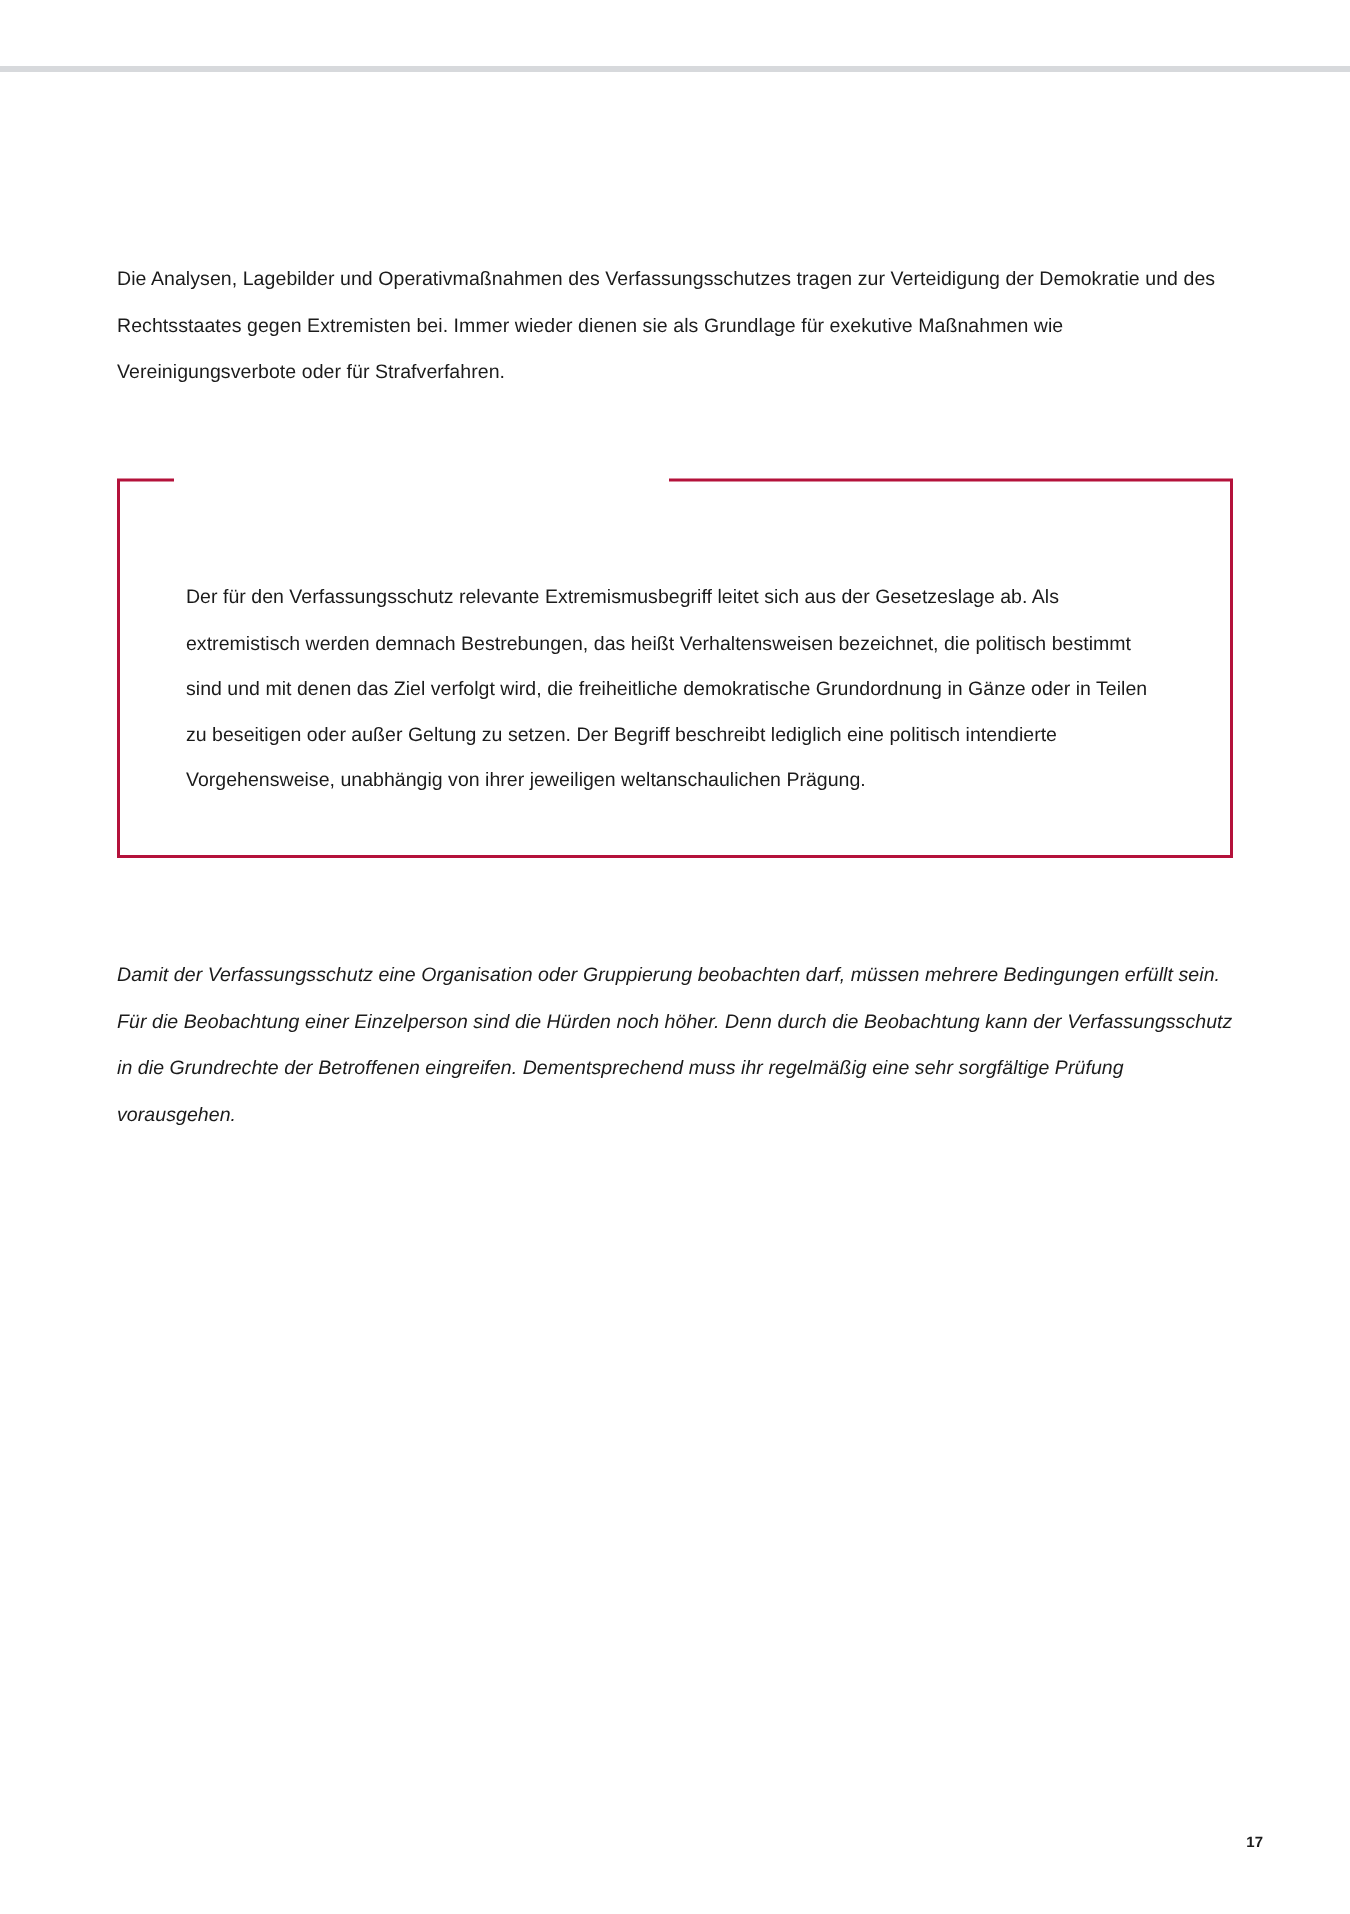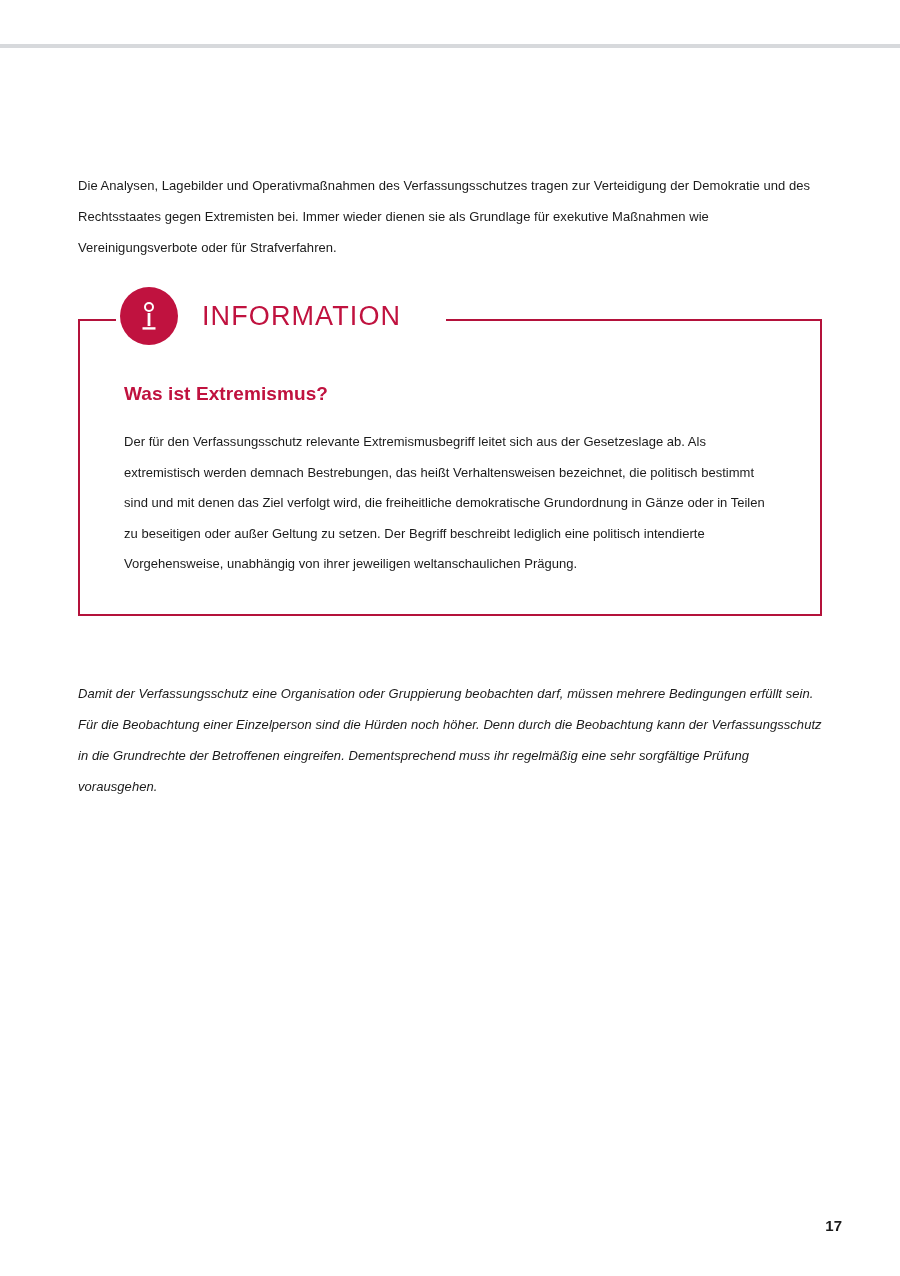--- a/index.html
+++ b/index.html
@@ -126,53 +126,42 @@
   .after-box {
     margin-top: 62px;
     font-style: italic;
   }
 
   
   .page-number {
     position: absolute;
     right: 58px;
     bottom: 42px;
-    font-size: 15px;
+    font-size: 10px;
     color: #1b1b1b;
     font-weight: bold;
   }
 </style>
 </head>
 <body>
 
 <div class="page">
 
   <div class="top-rule"></div>
 
   <div class="content">
 
     <p class="body-paragraph">Die Analysen, Lagebilder und Operativmaßnahmen des Verfassungsschutzes tragen zur Verteidigung der Demokratie und des Rechtsstaates gegen Extremisten bei. Immer wieder dienen sie als Grundlage für exekutive Maßnahmen wie Vereinigungsverbote oder für Strafverfahren.</p>
 
     <div class="infobox-wrap">
 
       <div class="infobox">
         <div class="infobox-header-mask"></div>
 
-        <div class="infobox-header">
-          <div class="info-badge">
-            <svg width="26" height="32" viewBox="0 0 26 32" aria-hidden="true">
-              <circle cx="13" cy="7" r="4" fill="none" stroke="#ffffff" stroke-width="2"></circle>
-              <rect x="11.6" y="13" width="2.8" height="13" fill="#ffffff"></rect>
-              <rect x="6.5" y="27.2" width="13" height="2.4" fill="#ffffff"></rect>
-            </svg>
-          </div>
-          <div class="infobox-title">INFORMATION</div>
-        </div>
 
-        <p class="infobox-subtitle">Was ist Extremismus?</p>
 
         <p class="infobox-text">Der für den Verfassungsschutz relevante Extremismusbegriff leitet sich aus der Gesetzeslage ab. Als extremistisch werden demnach Bestrebungen, das heißt Verhaltensweisen bezeichnet, die politisch bestimmt sind und mit denen das Ziel verfolgt wird, die freiheitliche demokratische Grundordnung in Gänze oder in Teilen zu beseitigen oder außer Geltung zu setzen. Der Begriff beschreibt lediglich eine politisch intendierte Vorgehensweise, unabhängig von ihrer jeweiligen weltanschaulichen Prägung.</p>
       </div>
     </div>
 
     <p class="body-paragraph after-box">Damit der Verfassungsschutz eine Organisation oder Gruppierung beobachten darf, müssen mehrere Bedingungen erfüllt sein. Für die Beobachtung einer Einzelperson sind die Hürden noch höher. Denn durch die Beobachtung kann der Verfassungsschutz in die Grundrechte der Betroffenen eingreifen. Dementsprechend muss ihr regelmäßig eine sehr sorgfältige Prüfung vorausgehen.</p>
 
   </div>
 
   <div class="page-number">17</div>

